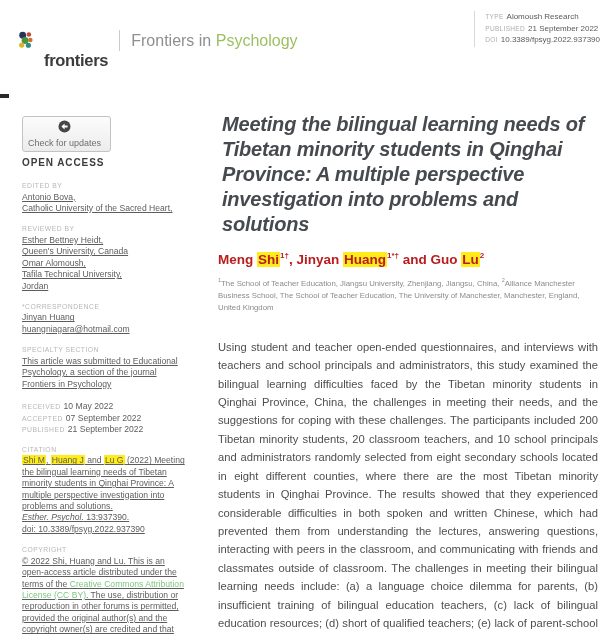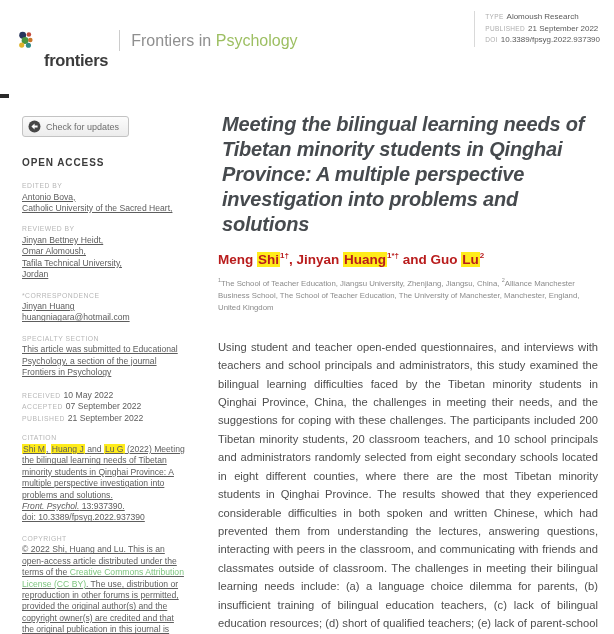--- a/index.html
+++ b/index.html
@@ -28,21 +28,21 @@
   .meta-label{ font-size:6.5px; color:#adadad; letter-spacing:0.05em; margin-right:3px; }
 
   
   .edge-tick{ position:absolute; left:0; top:94px; width:9px; height:4px; background:#2a2a2a; }
 
   
   .check-btn{ position:absolute; top:116px; left:22px;
     display:inline-flex; align-items:center; gap:5px;
     border:1px solid #c3c3c3; border-radius:3px;
     background:linear-gradient(#fcfcfc,#ececec);
-    padding:3px 9px 3px 5px; font-size:9px; color:#6e6e6e; cursor:pointer; }
+    padding:3px 9px 3px 5px; font-size:9px; color:#6e6e6e; cursor:pointer;flex-direction:column; }
   .cm-icon{ width:13px; height:13px; }
 
   
   .sidebar{ position:absolute; left:22px; top:157px; width:166px; }
   .sb-heading{ font-size:10px; font-weight:bold; color:#3c3c3c; letter-spacing:0.09em; margin:0 0 14px 0; }
   .sb-section{ margin-bottom:11px; }
   .sb-label{ font-size:6.8px; color:#b6b6b6; letter-spacing:0.07em; margin-bottom:2.5px; }
   .sb-text{ font-size:8.6px; color:#5d5d5d; line-height:1.33;text-decoration:underline; }
   .date-line{ font-size:8.6px; color:#5d5d5d; line-height:1.35; }
   .date-line .sb-label{ display:inline; margin-right:3px; }
@@ -102,21 +102,22 @@
   <div class="sb-heading">OPEN ACCESS</div>
 
   <div class="sb-section">
     <div class="sb-label">EDITED BY</div>
     <div class="sb-text">Antonio Bova,</div>
     <div class="sb-text">Catholic University of the Sacred Heart,</div>
   </div>
 
   <div class="sb-section">
     <div class="sb-label">REVIEWED BY</div>
-    <div class="sb-text">Jinyan Bettney Heidt,</div>
+    <div class="sb-text">Esther Bettney Heidt,</div>
+    <div class="sb-text">Queen's University, Canada</div>
     <div class="sb-text">Omar Alomoush,</div>
     <div class="sb-text">Tafila Technical University,</div>
     <div class="sb-text">Jordan</div>
   </div>
 
   <div class="sb-section">
     <div class="sb-label">*CORRESPONDENCE</div>
     <div class="sb-text">Jinyan Huang</div>
     <div class="sb-text">huangniagara@hotmail.com</div>
   </div>
@@ -129,21 +130,21 @@
 
   <div class="sb-section" style="margin-bottom:10px;">
     <div class="date-line"><span class="sb-label">RECEIVED</span><span>10 May 2022</span></div>
     <div class="date-line"><span class="sb-label">ACCEPTED</span><span>07 September 2022</span></div>
     <div class="date-line"><span class="sb-label">PUBLISHED</span><span>21 September 2022</span></div>
   </div>
 
   <div class="sb-section">
     <div class="sb-label">CITATION</div>
     <div class="sb-text"><span class="hl">Shi M</span><span>, </span><span class="hl">Huang J</span><span> and </span><span class="hl">Lu G</span><span> (2022) Meeting the bilingual learning needs of Tibetan minority students in Qinghai Province: A multiple perspective investigation into problems and solutions.</span><br>
-    <span class="it">Front. Psychol.</span><span> 13:937390.</span><br>
+    <span class="it">Esther. Psychol.</span><span> 13:937390.</span><br>
     <span>doi: 10.3389/fpsyg.2022.937390</span></div>
   </div>
 
   <div class="sb-section">
     <div class="sb-label">COPYRIGHT</div>
     <div class="sb-text"><span>© 2022 Shi, Huang and Lu. This is an open-access article distributed under the terms of the </span><span class="link-green">Creative Commons Attribution License (CC BY)</span><span>. The use, distribution or reproduction in other forums is permitted, provided the original author(s) and the copyright owner(s) are credited and that the original publication in this journal is cited, in accordance with accepted</span></div>
   </div>
 </div>
 
 <div class="main">

